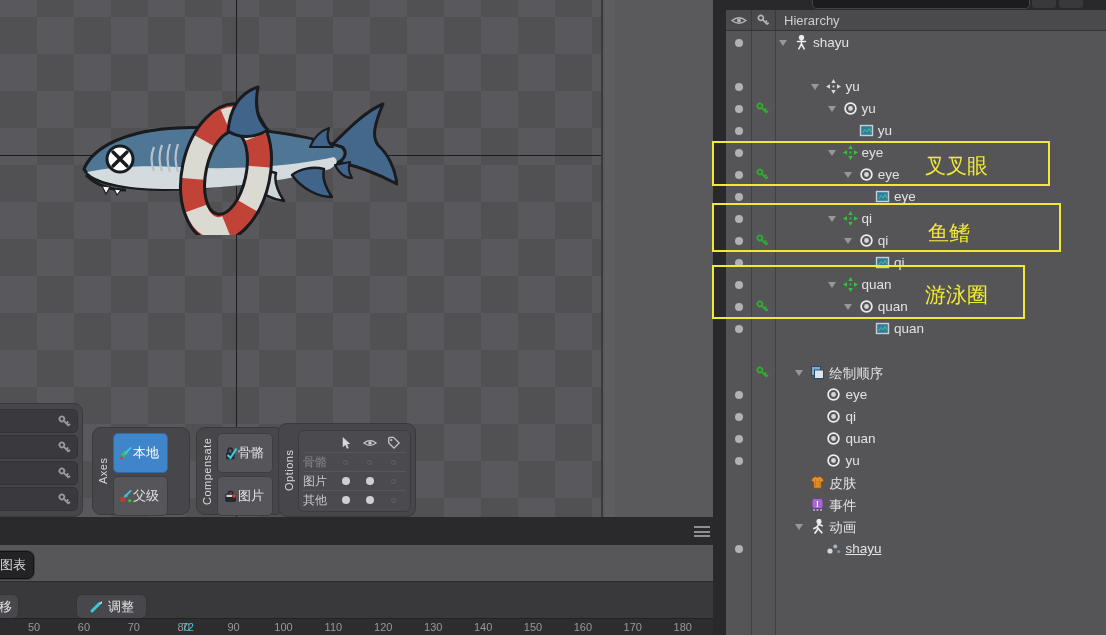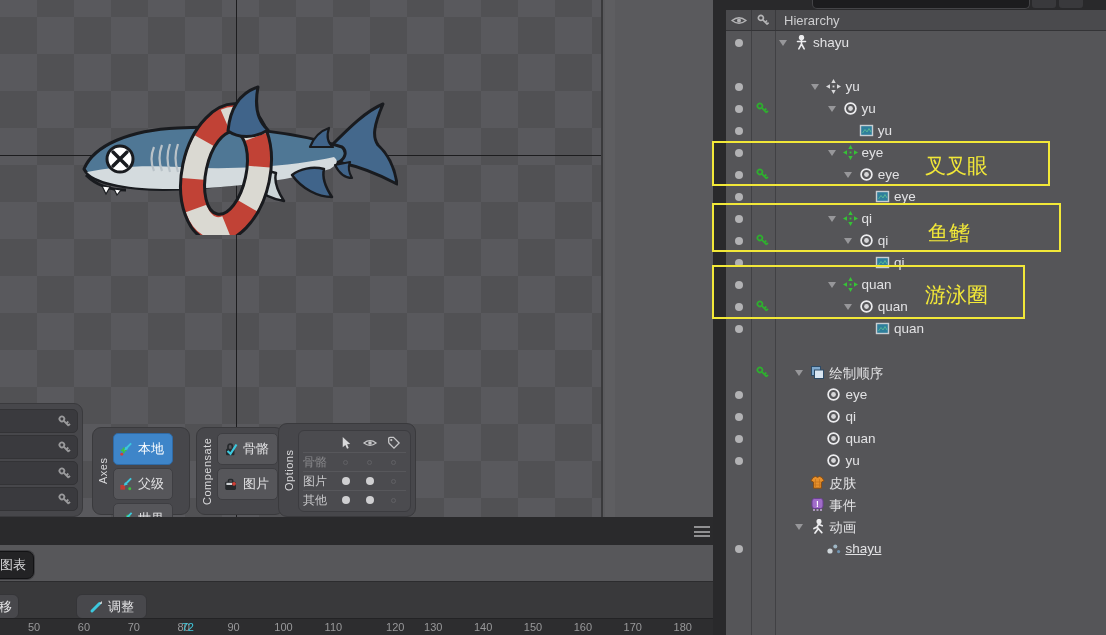--- a/index.html
+++ b/index.html
@@ -26,21 +26,21 @@
   .fpanel{position:absolute;background:#47474b;border-radius:9px;border:1px solid #3a3a3d;}
   #panel-transform{left:-14px;top:403px;width:97px;height:114px;padding:3px 4px;}
   .t-row{position:relative;height:24px;margin:2px 0;background:#3a3a3e;border-radius:5px;border:1px solid #333336;}
   .t-row .keybtn{position:absolute;right:2px;top:1px;width:22px;height:20px;display:flex;align-items:center;justify-content:center;border-radius:4px;}
   #panel-axes{left:92px;top:427px;width:98px;height:88px;}
   #panel-compensate{left:196px;top:427px;width:88px;height:88px;}
   #panel-options{left:278px;top:423px;width:138px;height:94px;}
   .vlabel{position:absolute;left:2px;top:0;bottom:0;width:16px;display:flex;align-items:center;justify-content:center;
     writing-mode:vertical-rl;transform:rotate(180deg);color:#d8d8da;font-size:11px;letter-spacing:.5px;}
   .btn-col{position:absolute;left:20px;top:5px;display:flex;flex-direction:column;gap:3px;}
-  .tbtn{display:flex;align-items:center;gap:5px;height:32px;padding:0 8px 0 5px;background:#56565a;border:1px solid #3e3e42;
+  .tbtn{display:flex;align-items:center;height:40px;padding:0 8px 0 5px;background:#56565a;border:1px solid #3e3e42;
     border-radius:5px;color:#e2e2e4;font-size:13px;white-space:nowrap;}
   .tbtn.sel{background:#3e85c9;border-color:#2f6aa5;color:#fff;}
   
   .opt-table{position:absolute;left:19px;top:6px;width:113px;height:82px;background:#4b4b4f;border:1px solid #3c3c40;border-radius:6px;padding:2px 4px;}
   .opt-hrow,.opt-row{display:flex;align-items:center;height:19px;}
   .opt-row{border-top:1px solid #57575b;}
   .opt-lab{width:32px;color:#c9c9cb;font-size:12px;}
   .opt-row.dim .opt-lab{color:#88888b;}
   .opt-cell{width:25px;display:flex;align-items:center;justify-content:center;}
   .dot-on{width:8px;height:8px;border-radius:50%;background:#cfcfd1;}
@@ -333,21 +333,21 @@
     </div>
   </div>
   <div id="band4">
       <span class="tick" style="left: 34px;">50</span>
       <span class="tick" style="left: 83.9px;">60</span>
       <span class="tick" style="left: 133.8px;">70</span>
       <span class="tick" style="left: 183.7px;">80</span>
       <span class="tick" style="left: 233.6px;">90</span>
       <span class="tick" style="left: 283.5px;">100</span>
       <span class="tick" style="left: 333.4px;">110</span>
-      <span class="tick" style="left: 383.3px; margin-left: 12px;">120</span>
+      <span class="tick" style="left: 383.3px;">120</span>
       <span class="tick" style="left: 433.2px;">130</span>
       <span class="tick" style="left: 483.1px;">140</span>
       <span class="tick" style="left: 533px;">150</span>
       <span class="tick" style="left: 582.9px;">160</span>
       <span class="tick" style="left: 632.8px;">170</span>
       <span class="tick" style="left: 682.7px;">180</span>
       <span class="tick playhead" style="left: 143.78px; margin-left: 44px;">72</span>
     </div>
 
   <div id="splitter"></div>

